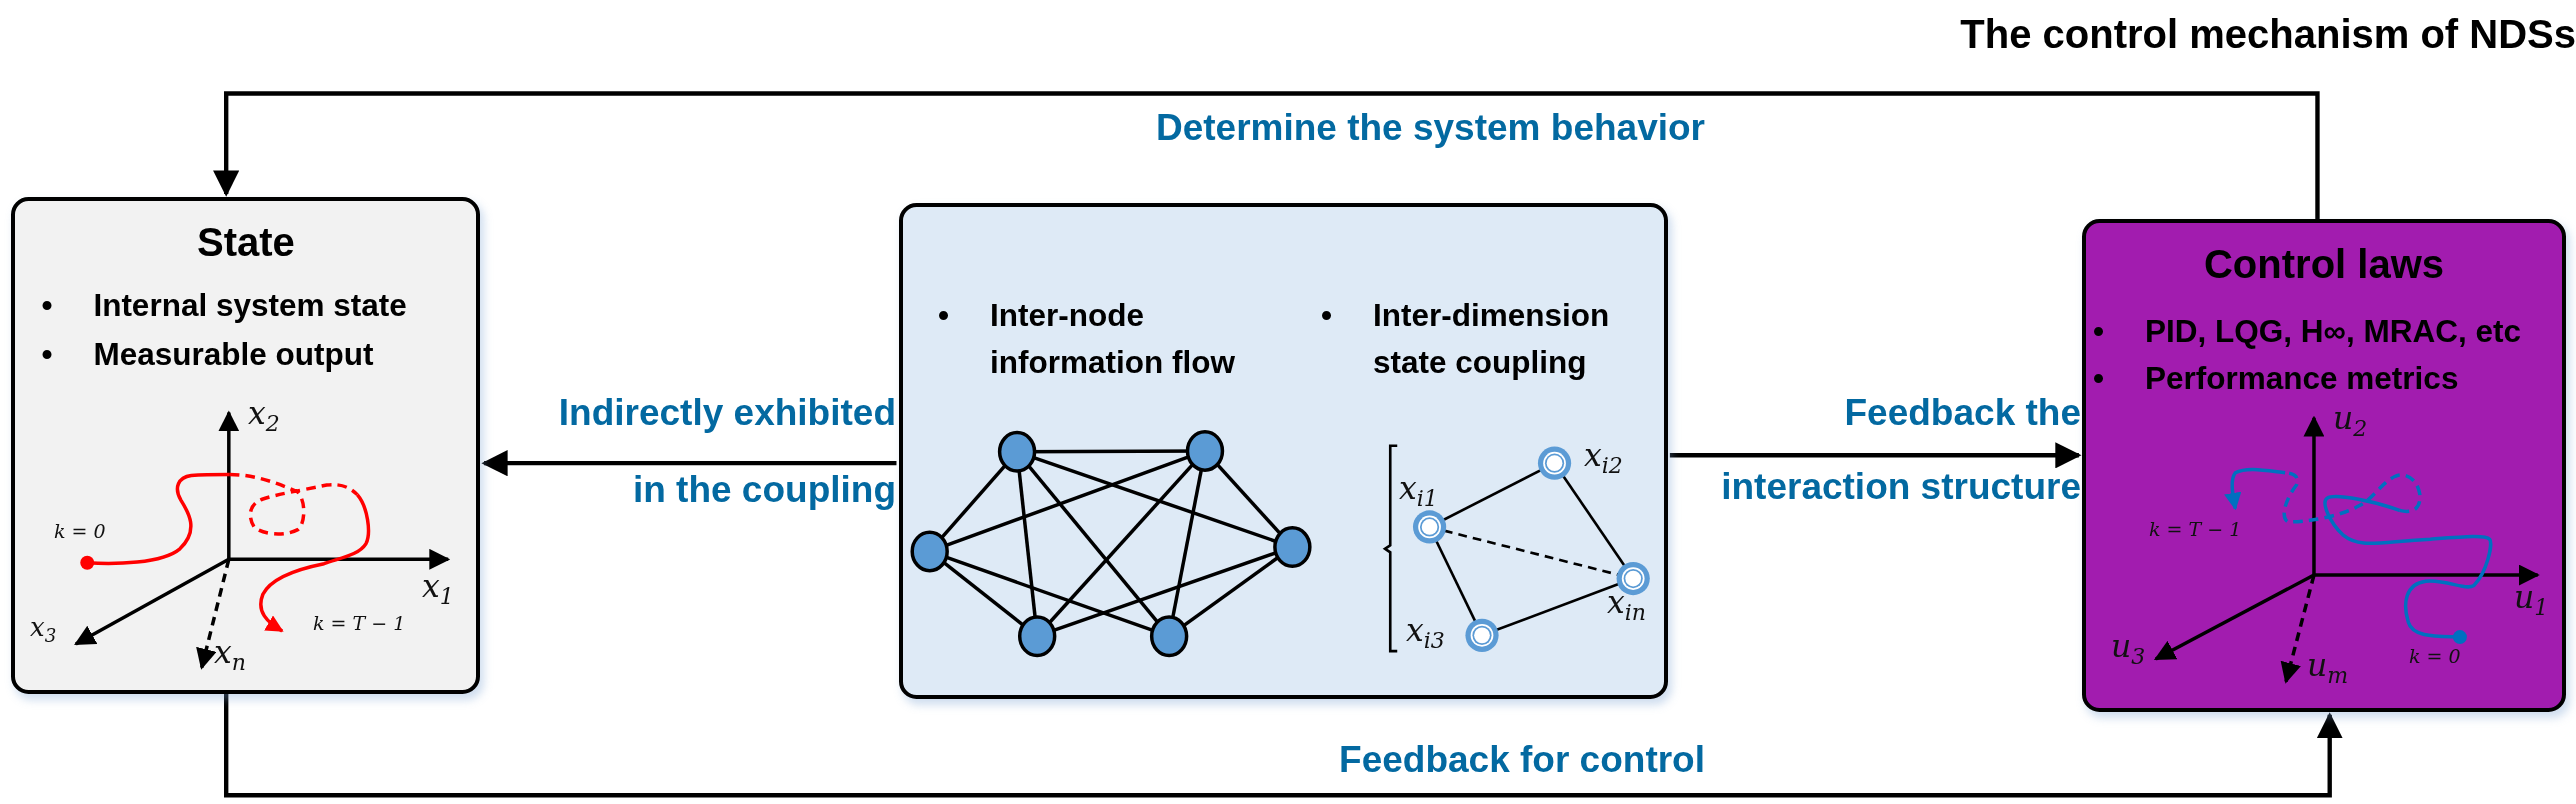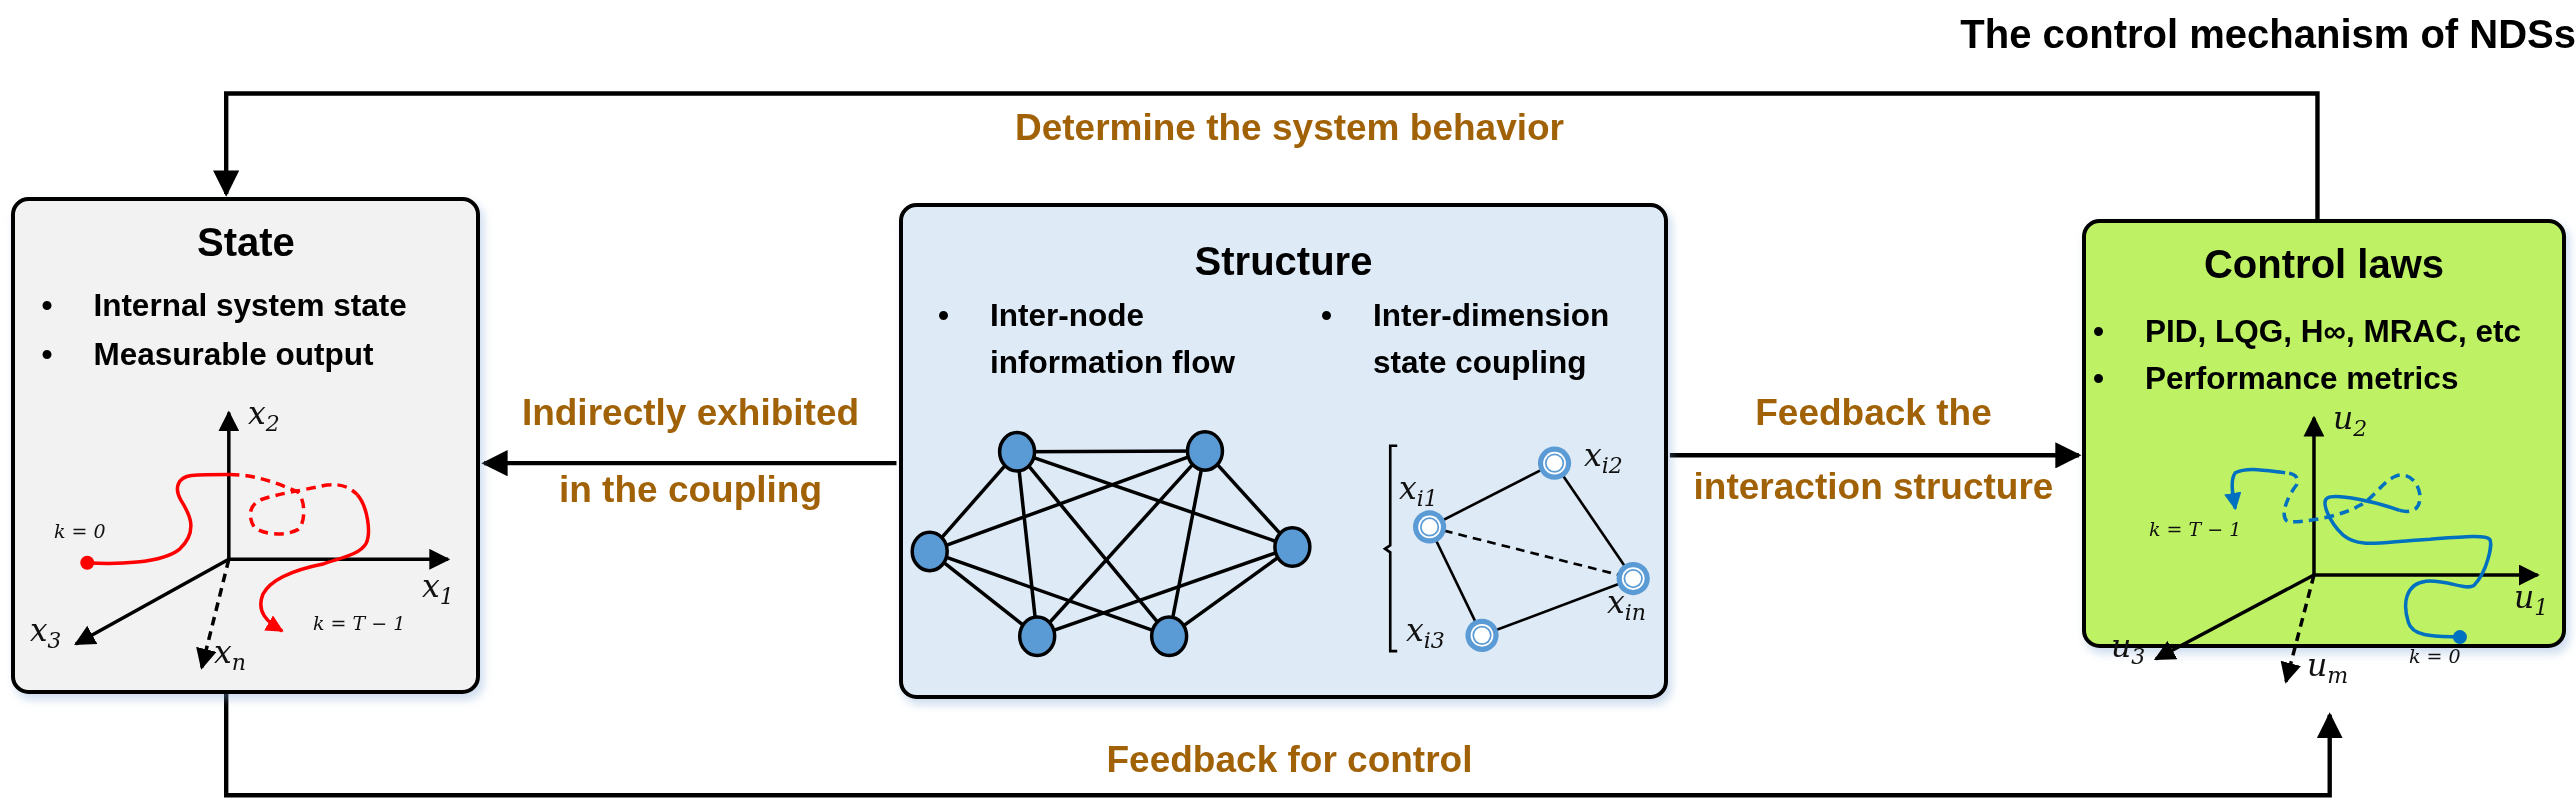--- a/index.html
+++ b/index.html
@@ -1,23 +1,23 @@
 <!DOCTYPE html>
 <html style="font-size:14px"><head>
 <meta charset="utf-8">
 <style>
   html,body{margin:0;padding:0;background:#ffffff;}
   body{width:2576px;height:804px;position:relative;overflow:hidden;font-family:"Liberation Sans",sans-serif;}
   #canvas{position:absolute;left:0;top:0;width:2576px;height:804px;}
   .title{position:absolute;left:0;width:2576px;top:12.2px;text-align:right;font-weight:bold;font-size:40px;color:#000;}
-  .flow-label{position:absolute;font-weight:bold;color:#a16207;font-size:37px;text-align:center;white-space:nowrap;}
+  .flow-label{position:absolute;font-weight:bold;color:#0369a1;font-size:37px;text-align:right;white-space:nowrap;}
   .box{position:absolute;border:4.4px solid #000;border-radius:17.5px;box-sizing:border-box;box-shadow:3.5px 5.2px 8.7px rgba(120,160,210,0.35);}
   .box-state{left:11.4px;top:197px;width:469px;height:497px;background:#f2f2f2;}
   .box-structure{left:899px;top:203px;width:769px;height:496px;background:#deeaf6;}
-  .box-control{left:2082px;top:219px;width:484px;height:429px;background:#bef264;}
+  .box-control{left:2082px;top:219px;width:484px;height:493px;background:#a21caf;}
   .box-title{position:absolute;left:0;right:0;text-align:center;font-weight:bold;font-size:40px;color:#000;}
   .bullet{position:absolute;font-weight:bold;font-size:31.5px;color:#000;white-space:nowrap;line-height:45px;}
   .bullet .dot{display:inline-block;width:52px;}
   .math{position:absolute;font-family:"DejaVu Serif",serif;font-style:italic;color:#111;white-space:nowrap;}
   .math sub{font-style:italic;font-size:70%;}
 </style>
 </head>
 <body>
 
 <svg id="canvas" viewBox="0 0 2946 920" xmlns="http://www.w3.org/2000/svg">
@@ -62,27 +62,26 @@
   <line x1="261" y1="640" x2="512" y2="640" stroke="#000" stroke-width="4" marker-end="url(#arrowBlack)"></line>
   <line x1="261" y1="640" x2="86" y2="737" stroke="#000" stroke-width="4" marker-end="url(#arrowBlack)"></line>
   <line x1="261" y1="640" x2="230" y2="764" stroke="#000" stroke-width="4" stroke-dasharray="10,7" marker-end="url(#arrowBlack)"></line>
   <path d="M99,644 C130,646 185,645 205,628 C228,606 214,585 206,572 C198,558 203,546 218,544 C232,543 247,543 262,543" fill="none" stroke="#ff0000" stroke-width="4"></path>
   <path d="M262,543 C290,543 315,552 340,563 C350,575 348,600 340,606 C325,614 300,612 290,603 C282,590 285,576 300,571 C318,565 340,562 373,555 C390,553 400,558 408,566" fill="none" stroke="#ff0000" stroke-width="4" stroke-dasharray="11,7"></path>
   <path d="M408,566 C420,580 424,610 418,622 C410,635 390,638 370,645 C345,650 310,660 300,680 C292,700 305,712 322,722" fill="none" stroke="#ff0000" stroke-width="4" marker-end="url(#arrowRed)"></path>
   <circle cx="99" cy="644" r="8" fill="#ff0000"></circle>
 </svg>
 <div class="math" style="left:248px;top:395px;font-size:31.5px;"><span>x</span><sub>2</sub></div>
 <div class="math" style="left:422px;top:568px;font-size:31.5px;"><span>x</span><sub>1</sub></div>
-<div class="math" style="left:30px;top:612px;font-size:31px;"><span>x</span><sub>3</sub></div>
+<div class="math" style="left:30px;top:612px;font-size:26px;"><span>x</span><sub>3</sub></div>
 <div class="math" style="left:214px;top:634px;font-size:31.5px;text-align:center;"><span>x</span><sub>n</sub></div>
 <div class="math" style="left:54px;top:520px;font-size:19px;">k = 0</div>
 <div class="math" style="left:313px;top:612px;font-size:19px;">k = T − 1</div>
 
 <div class="box box-structure">
-  <div class="box-title" style="top:31.5px;">Structure</div>
   <div class="bullet" style="left:87px;top:133px;">information flow</div>
   <div class="bullet" style="left:35px;top:86px;"><span class="dot">•</span><span>Inter-node</span></div>
   <div class="bullet" style="left:418px;top:86px;"><span class="dot">•</span><span>Inter-dimension</span></div>
   <div class="bullet" style="left:470px;top:133px;">state coupling</div>
 </div>
 
 <svg id="structure-svg" style="position:absolute;left:0;top:0;" width="2576" height="804" viewBox="0 0 2946 920">
   <g id="network-edges">
       <line x1="1163" y1="517" x2="1378" y2="516" stroke="#000" stroke-width="4"></line>
       <line x1="1163" y1="517" x2="1063" y2="631" stroke="#000" stroke-width="4"></line>

